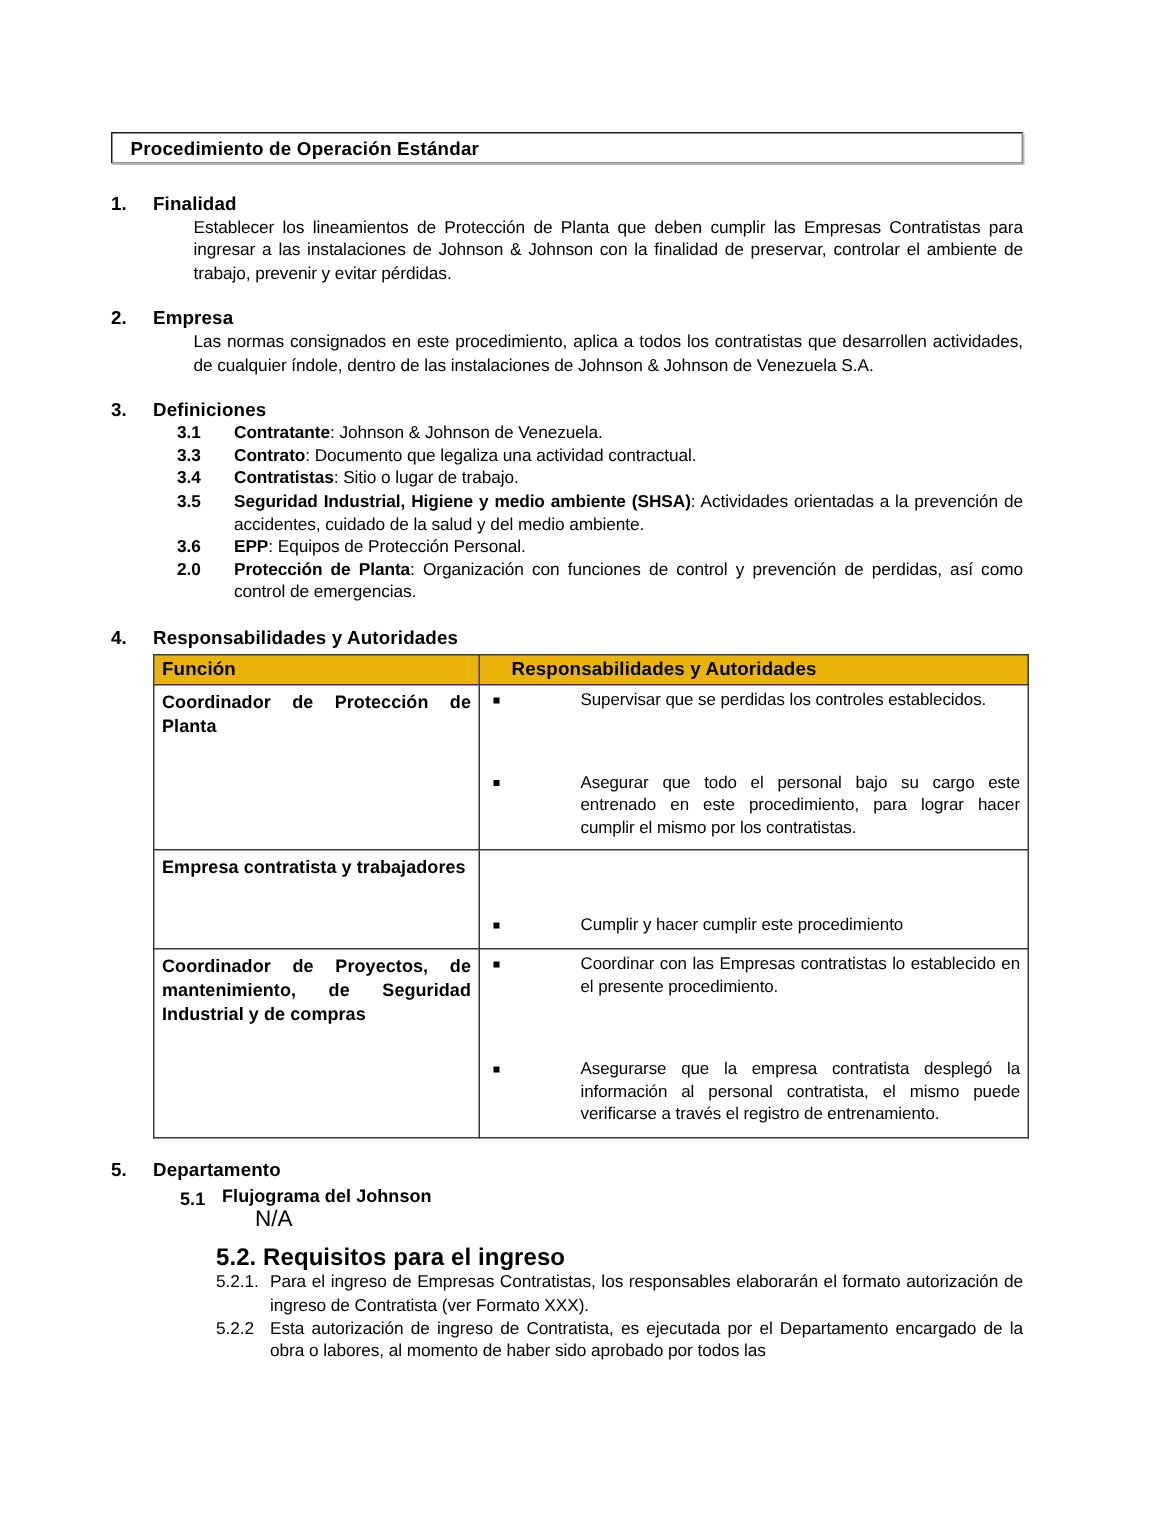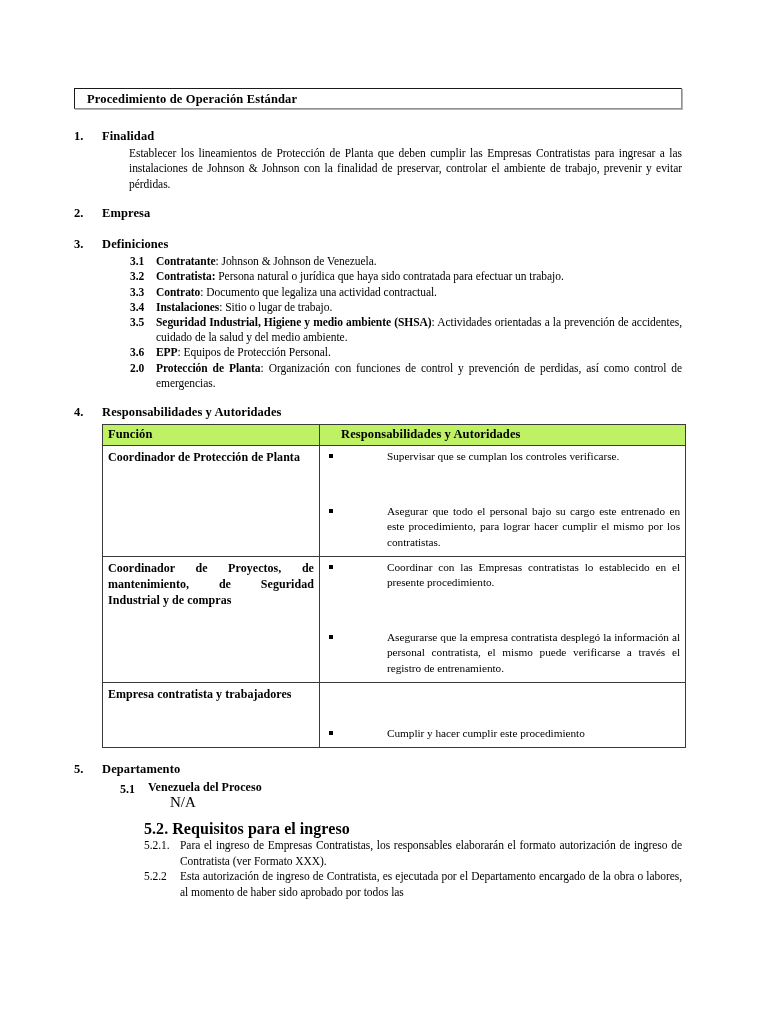--- a/index.html
+++ b/index.html
@@ -15,21 +15,20 @@
     color: #000000;
     overflow: hidden;
   }
 
   .page {
     position: absolute;
     left: 0; top: 0;
     width: 768px;
     height: 1024px;
     background: #ffffff;
-    font-family: Liberation Serif, serif;
   }
 
   .content {
     position: absolute;
     left: 74px;
     top: 88px;
     width: 608px;
   }
 
   
@@ -89,42 +88,42 @@
   .def-row {
     position: relative;
     padding-left: 38px;
     font-size: 11.5px;
     line-height: 15.2px;
     text-align: justify;
     letter-spacing: -0.05px;
   }
   .def-num {
     position: absolute;
-    left: 12px;
+    left: 0;
     top: 0;
     font-weight: bold;
     font-size: 11.5px;
   }
   .def-term { font-weight: bold; }
 
   
   .resp-table {
     border-collapse: collapse;
     width: 584px;
     margin-top: 4px;
     margin-left: 0;
     table-layout: fixed;
   }
   .resp-table td, .resp-table th {
     border: 1px solid #3a3a3a;
     vertical-align: top;
     padding: 3px 5px 6px 5px;
   }
   .resp-table th {
-    background: #bef264;
+    background: #eab308;
     font-size: 12.5px;
     font-weight: bold;
     text-align: left;
     padding: 2px 5px 3px 5px;
     letter-spacing: 0.1px;
   }
   .th-fn { width: 206px; }
   .th-resp { }
   .th-resp-inner { padding-left: 16px; display: block; }
 
@@ -215,34 +214,34 @@
       <div class="sec-body">Establecer los lineamientos de Protección de Planta que deben cumplir las Empresas Contratistas para ingresar a las instalaciones de Johnson &amp; Johnson con la finalidad de preservar, controlar el ambiente de trabajo, prevenir y evitar pérdidas.</div>
     </div>
 
     <div class="block-gap"></div>
 
     <div class="sec">
       <div class="sec-head">
         <span class="sec-num">2.</span>
         <span>Empresa</span>
       </div>
+      <div class="sec-body">Las normas consignados en este procedimiento, aplica a todos los contratistas que desarrollen actividades, de cualquier índole, dentro de las instalaciones de Johnson &amp; Johnson de Venezuela S.A.</div>
     </div>
 
     <div class="block-gap"></div>
 
     <div class="sec">
       <div class="sec-head">
         <span class="sec-num">3.</span>
         <span>Definiciones</span>
       </div>
       <div class="defs" id="defs-list">
           <div class="def-row"><span class="def-num">3.1</span><span class="def-term">Contratante</span><span>: Johnson &amp; Johnson de Venezuela.</span></div>
-          <div class="def-row"><span class="def-num">3.2</span><span class="def-term">Contratista:</span><span> Persona natural o jurídica que haya sido contratada para efectuar un trabajo.</span></div>
           <div class="def-row"><span class="def-num">3.3</span><span class="def-term">Contrato</span><span>: Documento que legaliza una actividad contractual.</span></div>
-          <div class="def-row"><span class="def-num">3.4</span><span class="def-term">Instalaciones</span><span>: Sitio o lugar de trabajo.</span></div>
+          <div class="def-row"><span class="def-num">3.4</span><span class="def-term">Contratistas</span><span>: Sitio o lugar de trabajo.</span></div>
           <div class="def-row"><span class="def-num">3.5</span><span class="def-term">Seguridad Industrial, Higiene y medio ambiente (SHSA)</span><span>: Actividades orientadas a la prevención de accidentes, cuidado de la salud y del medio ambiente.</span></div>
           <div class="def-row"><span class="def-num">3.6</span><span class="def-term">EPP</span><span>: Equipos de Protección Personal.</span></div>
           <div class="def-row"><span class="def-num">2.0</span><span class="def-term">Protección de Planta</span><span>: Organización con funciones de control y prevención de perdidas, así como control de emergencias.</span></div>
         </div>
     </div>
 
     <div class="block-gap"></div>
 
     <div class="sec">
       <div class="sec-head">
@@ -256,57 +255,57 @@
             <th class="th-resp">
               <span class="th-resp-inner">Responsabilidades y Autoridades</span>
             </th>
           </tr>
         </thead>
         <tbody id="resp-body">
             <tr>
               <td class="cell-fn">Coordinador de Protección de Planta</td>
               <td>
                 <ul class="bullets">
-                  <li>Supervisar que se cumplan los controles verificarse.</li>
+                  <li>Supervisar que se perdidas los controles establecidos.</li>
                   <li>Asegurar que todo el personal bajo su cargo este entrenado en este procedimiento, para lograr hacer  cumplir el mismo por los contratistas.</li>
+                </ul>
+              </td>
+            </tr>
+            <tr>
+              <td class="cell-fn">Empresa contratista y trabajadores</td>
+              <td>
+                <ul class="bullets">
+                  <li>Cumplir y hacer cumplir este procedimiento</li>
                 </ul>
               </td>
             </tr>
             <tr>
               <td class="cell-fn">Coordinador de Proyectos, de mantenimiento, de Seguridad Industrial y de compras</td>
               <td>
                 <ul class="bullets">
                   <li>Coordinar con las Empresas contratistas lo establecido en el presente procedimiento.</li>
                   <li>Asegurarse que la empresa contratista desplegó la información al personal contratista, el mismo puede verificarse a través el registro de entrenamiento.</li>
                 </ul>
               </td>
             </tr>
-            <tr>
-              <td class="cell-fn">Empresa contratista y trabajadores</td>
-              <td>
-                <ul class="bullets">
-                  <li>Cumplir y hacer cumplir este procedimiento</li>
-                </ul>
-              </td>
-            </tr>
           </tbody>
       </table>
     </div>
 
     <div class="block-gap"></div>
 
     <div class="sec">
       <div class="sec-head">
         <span class="sec-num">5.</span>
         <span>Departamento</span>
       </div>
 
       <div class="sub">
         <span class="sub-num">5.1</span>
-        <span>Venezuela del Proceso</span>
+        <span>Flujograma del Johnson</span>
       </div>
       <div class="sub-plain">N/A</div>
 
       <div class="block-gap-sm"></div>
 
       <div class="sub-head52">5.2. Requisitos para el ingreso</div>
       <div id="proc-items">
           <div class="sub2"><span class="sub2-num">5.2.1.</span><span>Para el ingreso de Empresas Contratistas, los responsables elaborarán el formato autorización de ingreso de Contratista (ver Formato XXX).</span></div>
           <div class="sub2"><span class="sub2-num">5.2.2</span><span>Esta autorización de ingreso de Contratista, es ejecutada por el Departamento encargado de la obra o labores, al momento de haber sido aprobado por todos las</span></div>
         </div>

